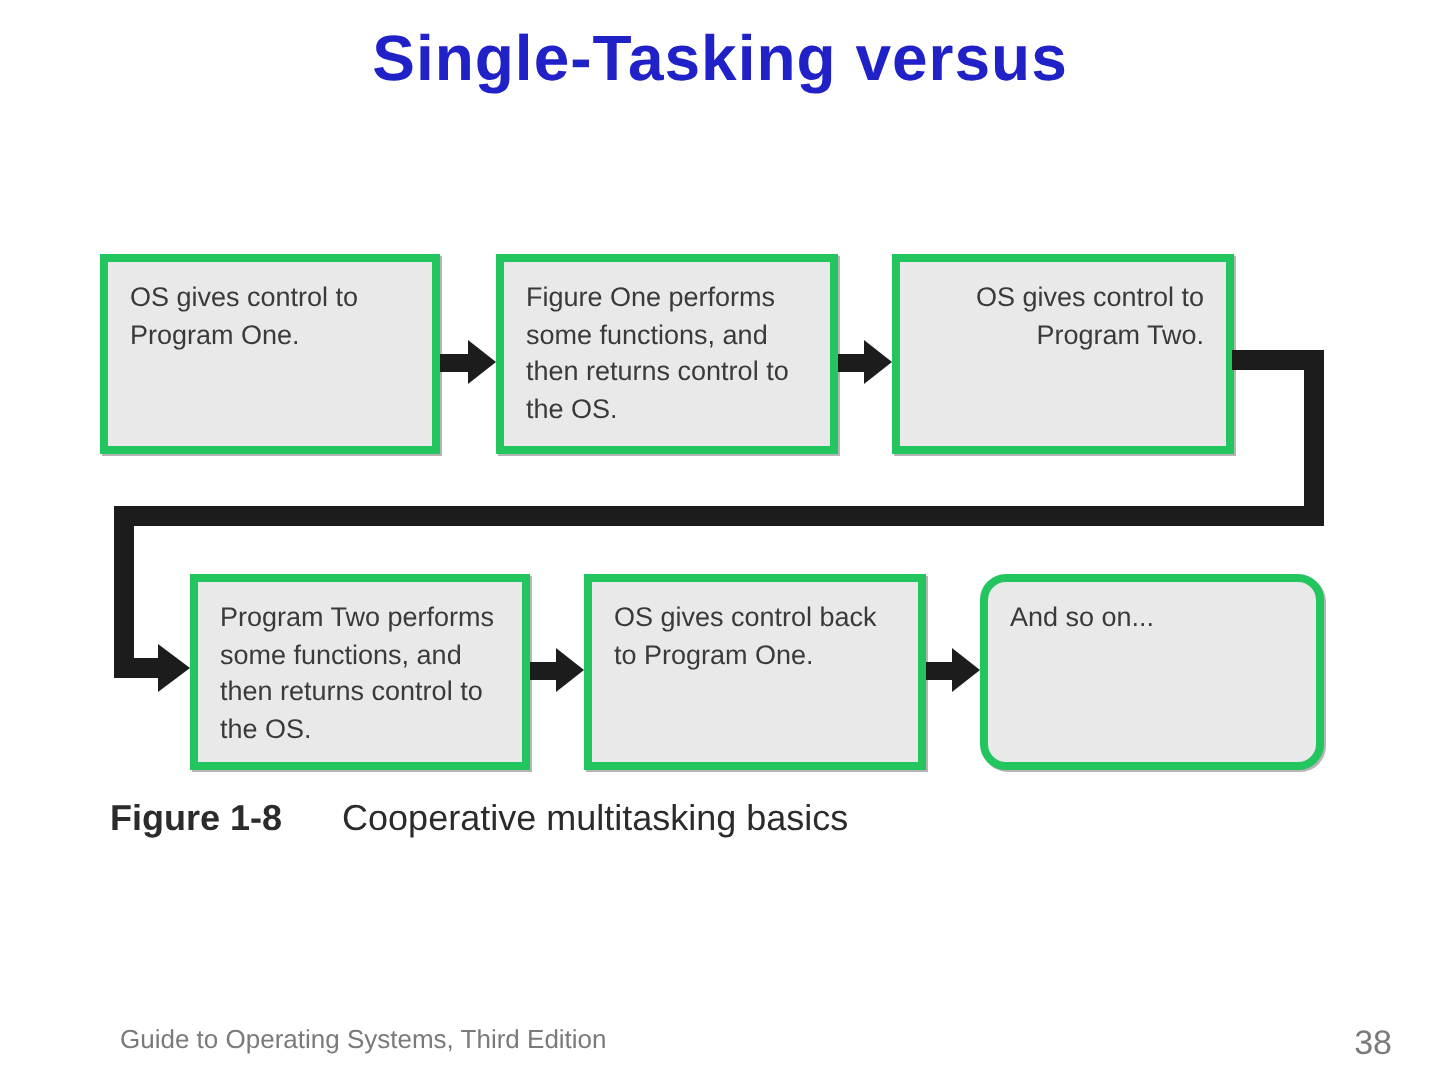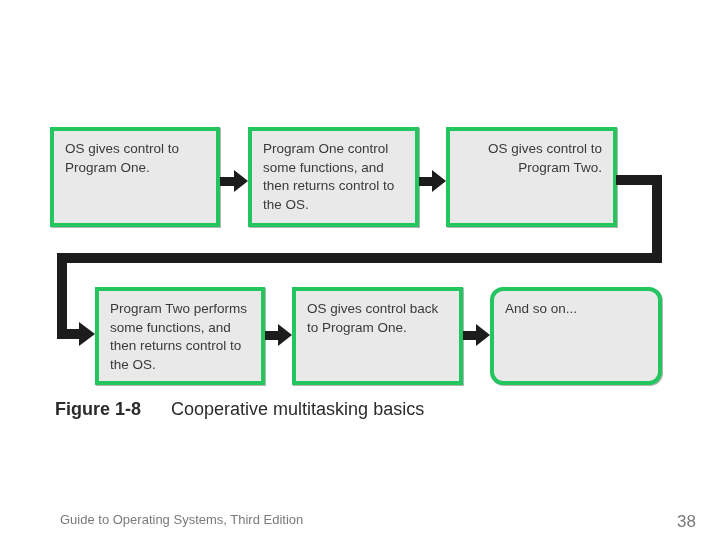--- a/index.html
+++ b/index.html
@@ -79,29 +79,30 @@
     font-size: 17px;
     color: #7a7a7a;
   }
 </style>
 </head>
 <body>
 
 <div class="slide">
 
   <div class="title">
+    <div>Single-Tasking versus</div>
   </div>
 
   <div>
 
     <div class="fbox" style="left:50px; top:127px; width:170px; height:100px;">
       <div class="fbox-text">OS gives control to Program One.</div>
     </div>
     <div class="fbox" style="left:248px; top:127px; width:171px; height:100px;">
-      <div class="fbox-text">Program One control some functions, and then returns control to the OS.</div>
+      <div class="fbox-text">Figure One performs some functions, and then returns control to the OS.</div>
     </div>
     <div class="fbox" style="left:446px; top:127px; width:171px; height:100px;text-align:right;">
       <div class="fbox-text">OS gives control to Program Two.</div>
     </div>
 
     <div>
       <div class="arrow-shaft" style="left:220px; top:177px; width:15px; height:9px;"></div>
       <div class="arrow-head" style="left:234px; top:170px;"></div>
     </div>
     <div>

